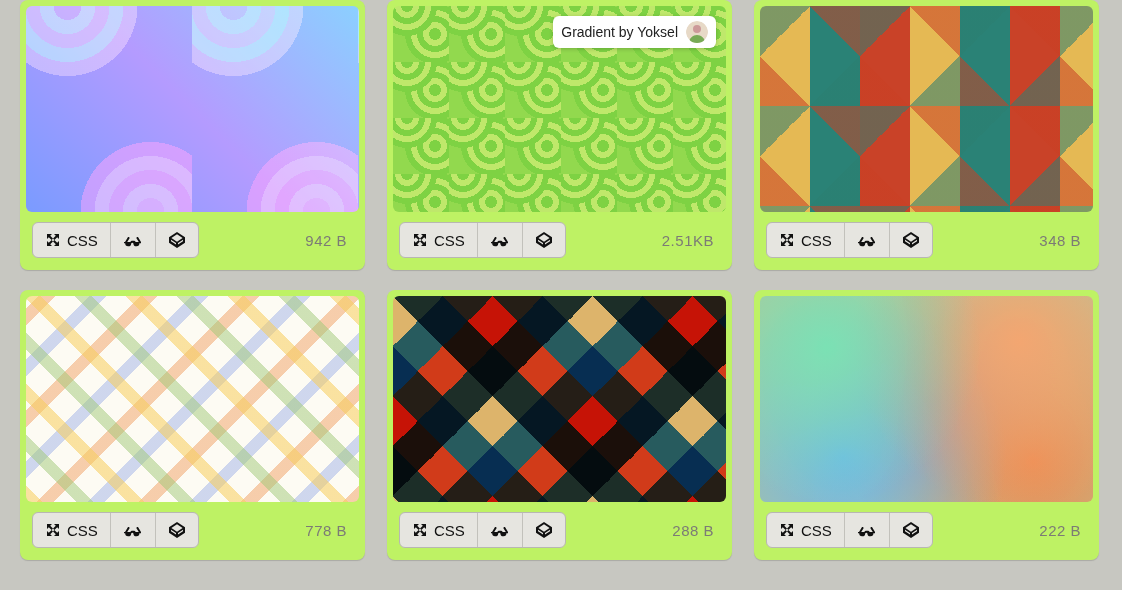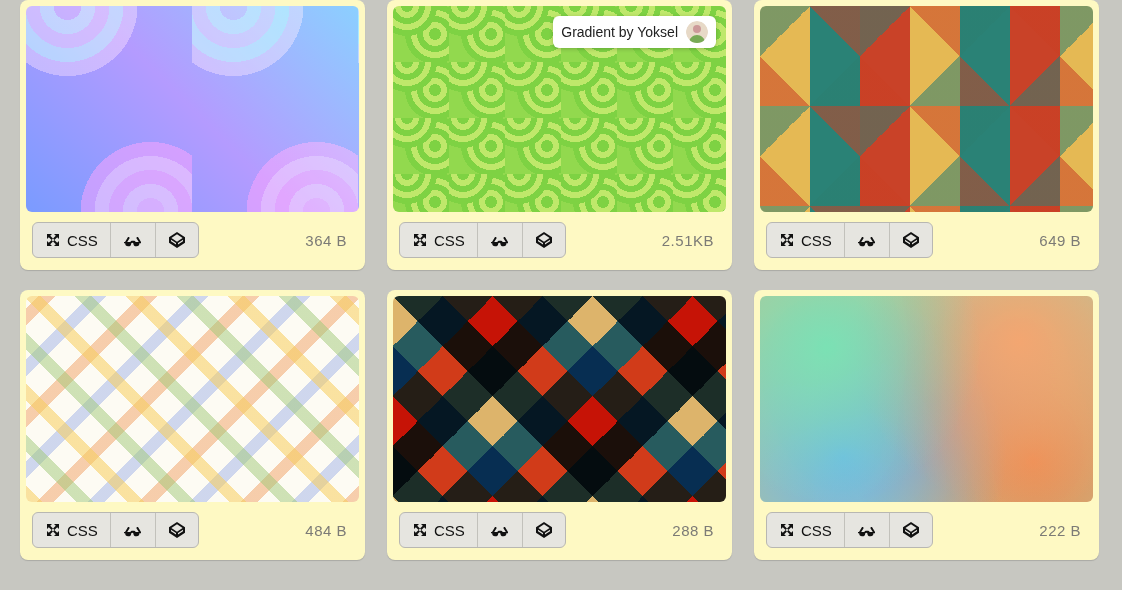--- a/index.html
+++ b/index.html
@@ -13,21 +13,21 @@
   }
   .grid {
     padding:0 20px;
     display:flex;
     flex-wrap:wrap;
     gap:20px 22px;
   }
   .card {
     position:relative;
     width:345px;
-    background:#fef9c3;
+    background:#bef264;
     border-radius:8px;
     padding:6px;
     box-shadow:0 1px 1px rgba(0,0,0,.15);
   }
   .preview {
     width:333px;
     height:206px;
     border-radius:6px;
     overflow:hidden;
     position:relative;
@@ -195,21 +195,21 @@
           <svg width="20" height="14" viewBox="0 0 20 14">
               <use href="#i-glasses"></use>
             </svg>
         </div>
         <div class="btn">
           <svg width="18" height="18" viewBox="0 0 18 18">
               <use href="#i-codepen"></use>
             </svg>
         </div>
       </div>
-      <div class="size">364 B</div>
+      <div class="size">942 B</div>
     </div>
   </div>
   <div class="card">
     <div class="preview p2">
         <div class="tooltip">
          <span>Gradient by Yoksel</span>
          <span class="avatar">
            <svg viewBox="0 0 22 22">
               <circle cx="11" cy="11" r="11" fill="#e7d9c7"></circle>
               <circle cx="11" cy="8" r="4" fill="#c99"></circle>
@@ -254,21 +254,21 @@
           <svg width="20" height="14" viewBox="0 0 20 14">
               <use href="#i-glasses"></use>
             </svg>
         </div>
         <div class="btn">
           <svg width="18" height="18" viewBox="0 0 18 18">
               <use href="#i-codepen"></use>
             </svg>
         </div>
       </div>
-      <div class="size">649 B</div>
+      <div class="size">348 B</div>
     </div>
   </div>
   <div class="card">
     <div class="preview p4"></div>
     <div class="footer">
       <div class="btn-group">
         <div class="btn">
           <svg width="16" height="16" viewBox="0 0 16 16">
               <use href="#i-expand"></use>
             </svg>
@@ -278,21 +278,21 @@
           <svg width="20" height="14" viewBox="0 0 20 14">
               <use href="#i-glasses"></use>
             </svg>
         </div>
         <div class="btn">
           <svg width="18" height="18" viewBox="0 0 18 18">
               <use href="#i-codepen"></use>
             </svg>
         </div>
       </div>
-      <div class="size">484 B</div>
+      <div class="size">778 B</div>
     </div>
   </div>
   <div class="card">
     <div class="preview p5"></div>
     <div class="footer">
       <div class="btn-group">
         <div class="btn">
           <svg width="16" height="16" viewBox="0 0 16 16">
               <use href="#i-expand"></use>
             </svg>

